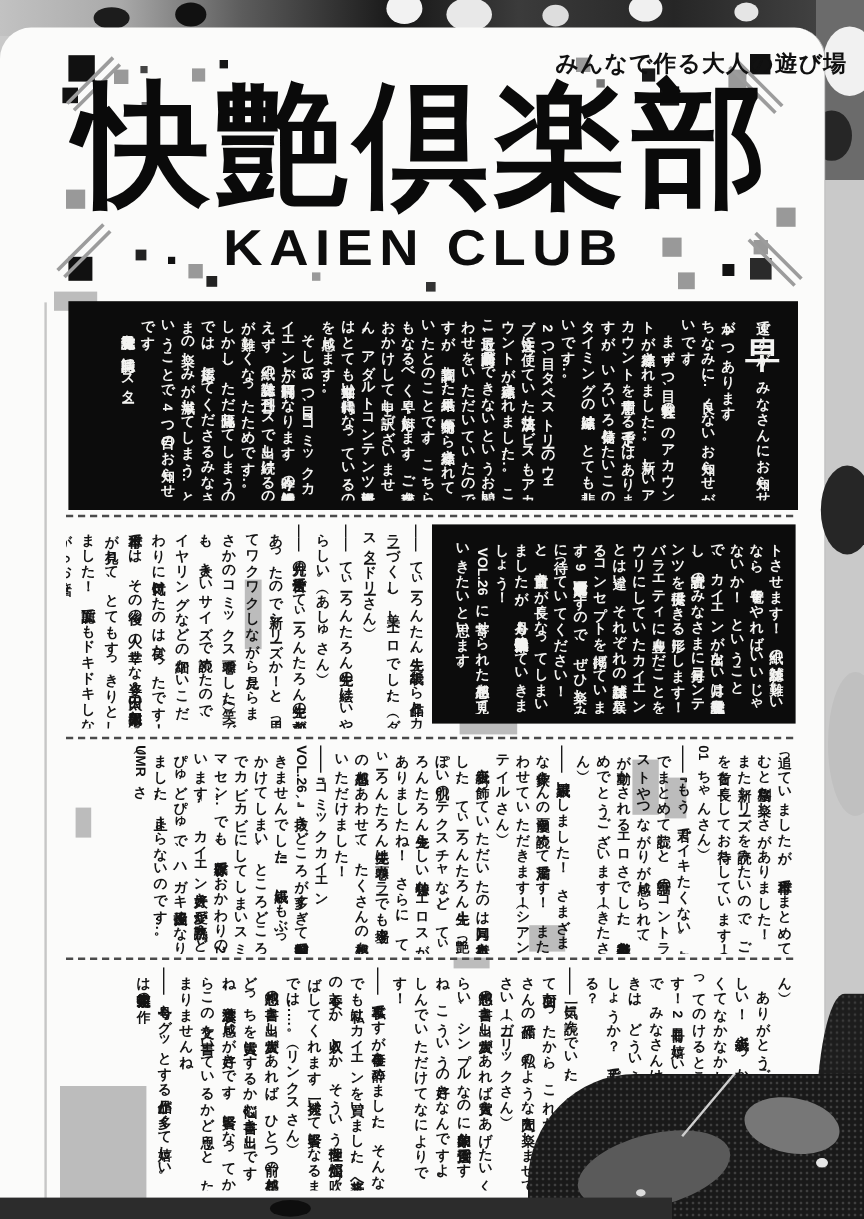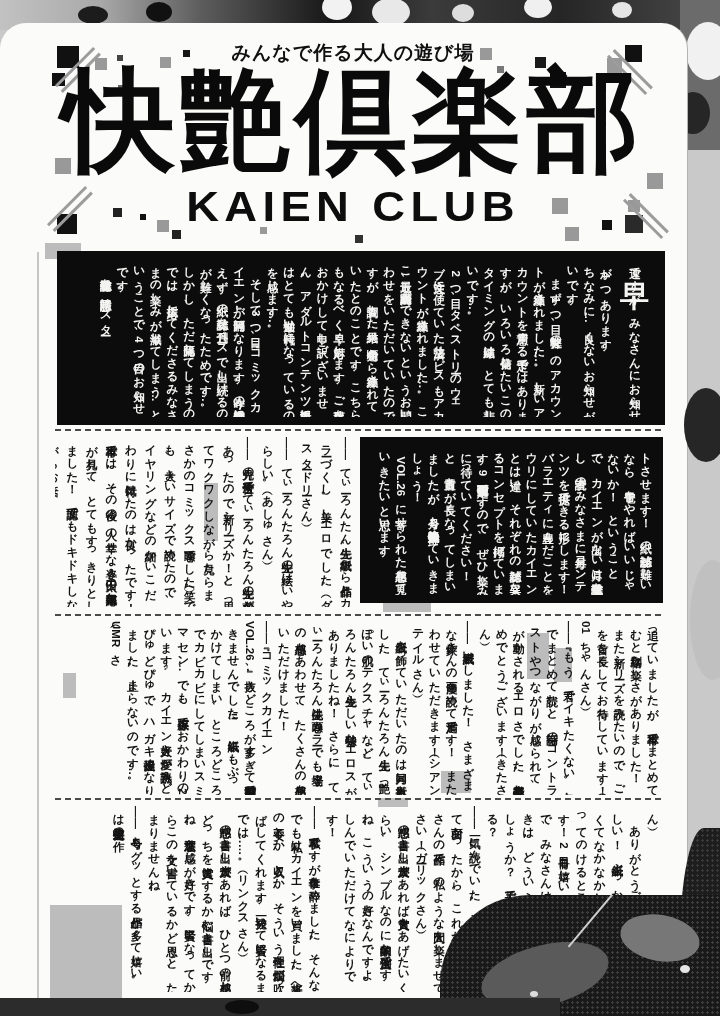--- a/index.html
+++ b/index.html
@@ -16,21 +16,21 @@
   .gutter-circle{position:absolute;left:684px;top:388px;width:44px;height:74px;background:#262626;border-radius:50%;z-index:3;}
   .gutter-blob{position:absolute;left:690px;top:560px;width:46px;height:120px;background:#c0c0c0;border-radius:50%;z-index:3;}
   .photo-br{position:absolute;left:440px;top:895px;width:280px;height:121px;z-index:5;
     background:#191919;background-image:radial-gradient(#3f3f3f 1px,transparent 1.4px);background-size:5px 5px;
     border-top-left-radius:90px;overflow:hidden;}
   .photo-r-col{position:absolute;left:680px;top:828px;width:40px;height:190px;background:#1d1d1d;
     background-image:radial-gradient(#3a3a3a 1px,transparent 1.4px);background-size:5px 5px;
     border-radius:60% 0 0 0;z-index:5;}
   .bottom-strip{position:absolute;left:0;top:998px;width:560px;height:18px;background:#2c2c2c;z-index:5;}
   
-  .tagline{position:absolute;left:0;top:40px;width:706px;text-align:center;z-index:4;
+  .tagline{position:absolute;left:0;top:40px;width:706px;text-align:right;z-index:4;
     font-size:19px;font-weight:bold;color:#101010;letter-spacing:1px;}
   .logo-kanji{position:absolute;left:0;top:54px;width:706px;text-align:center;z-index:4;
     font-size:112px;line-height:1.2;font-weight:900;color:#0a0a0a;letter-spacing:4px;white-space:nowrap;}
   .logo-latin{position:absolute;left:0;top:186px;width:706px;text-align:center;z-index:4;
     font-size:42px;line-height:1;font-weight:900;color:#0d0d0d;letter-spacing:5px;transform:scaleX(1.08);white-space:nowrap;}
   
   .px{position:absolute;z-index:3;}
   .diag{position:absolute;width:14px;height:54px;z-index:3;}
   .diag i{position:absolute;left:0;top:0;width:3px;height:100%;background:#9c9c9c;display:block;}
   .diag i + i{left:8px;}

